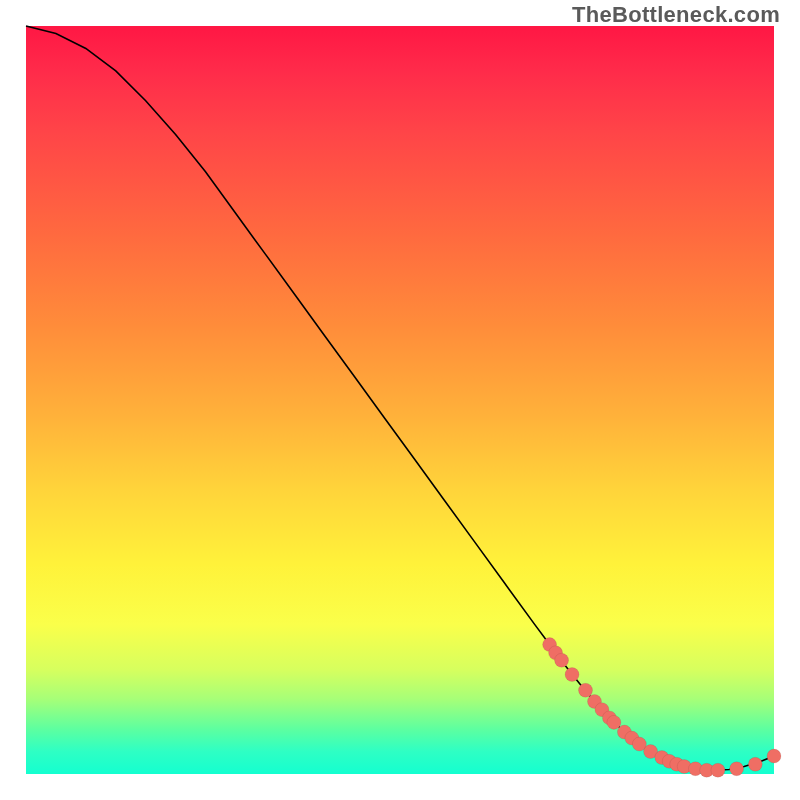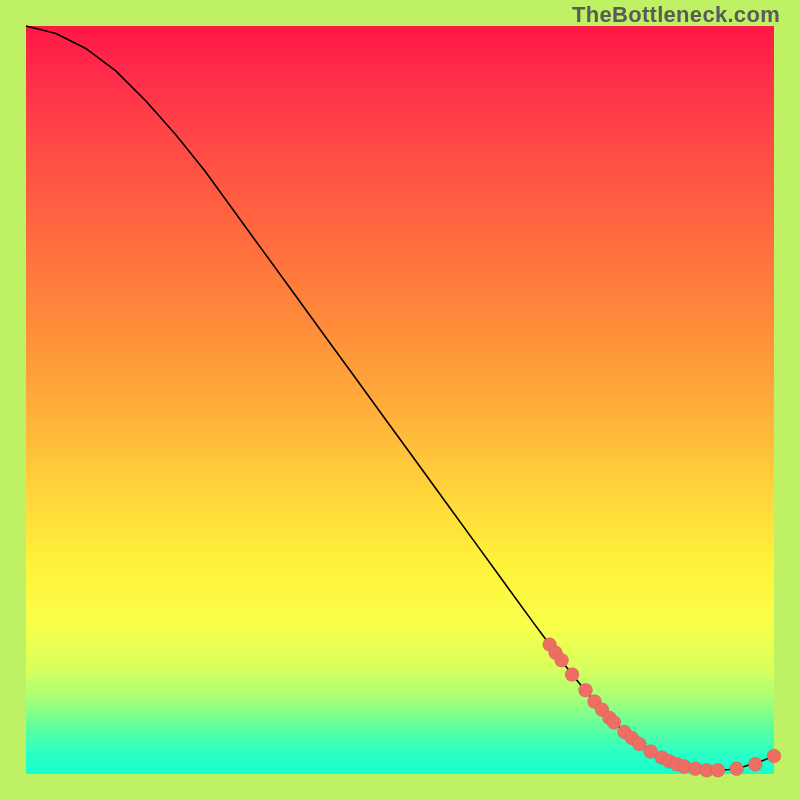--- a/index.html
+++ b/index.html
@@ -8,21 +8,21 @@
     width: 800px;
     height: 800px;
     background: #000;
     overflow: hidden;
     font-family: Arial, Helvetica, sans-serif;
   }
   .frame {
     position: relative;
     width: 800px;
     height: 800px;
-    background: #bef264;
+    background: #ffffff;
   }
   .watermark {
     position: absolute;
     top: 2px;
     right: 20px;
     color: #5a5a5a;
     font-size: 22px;
     font-weight: 600;
     letter-spacing: 0.3px;
     user-select: none;

